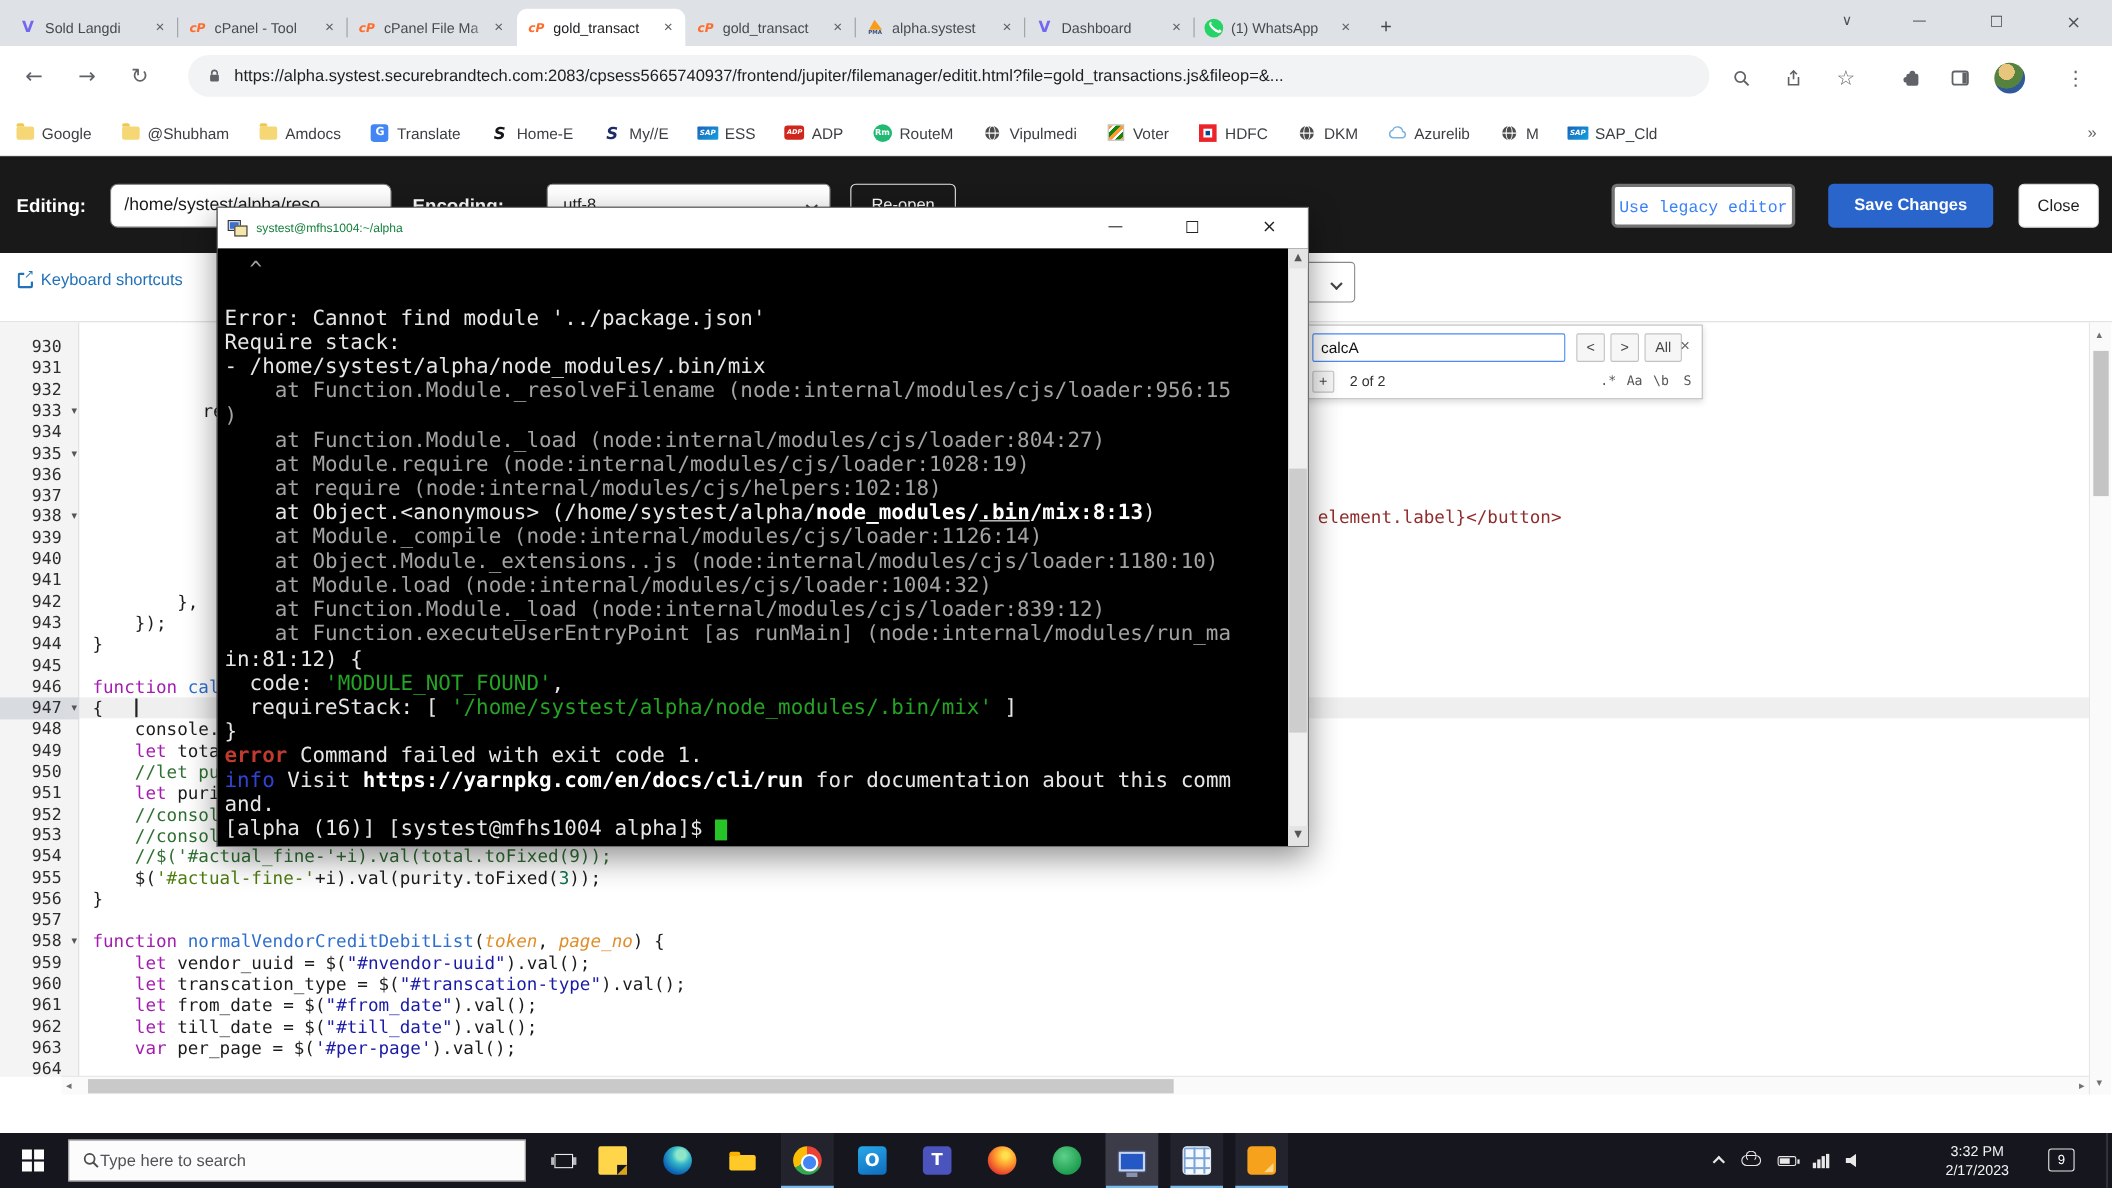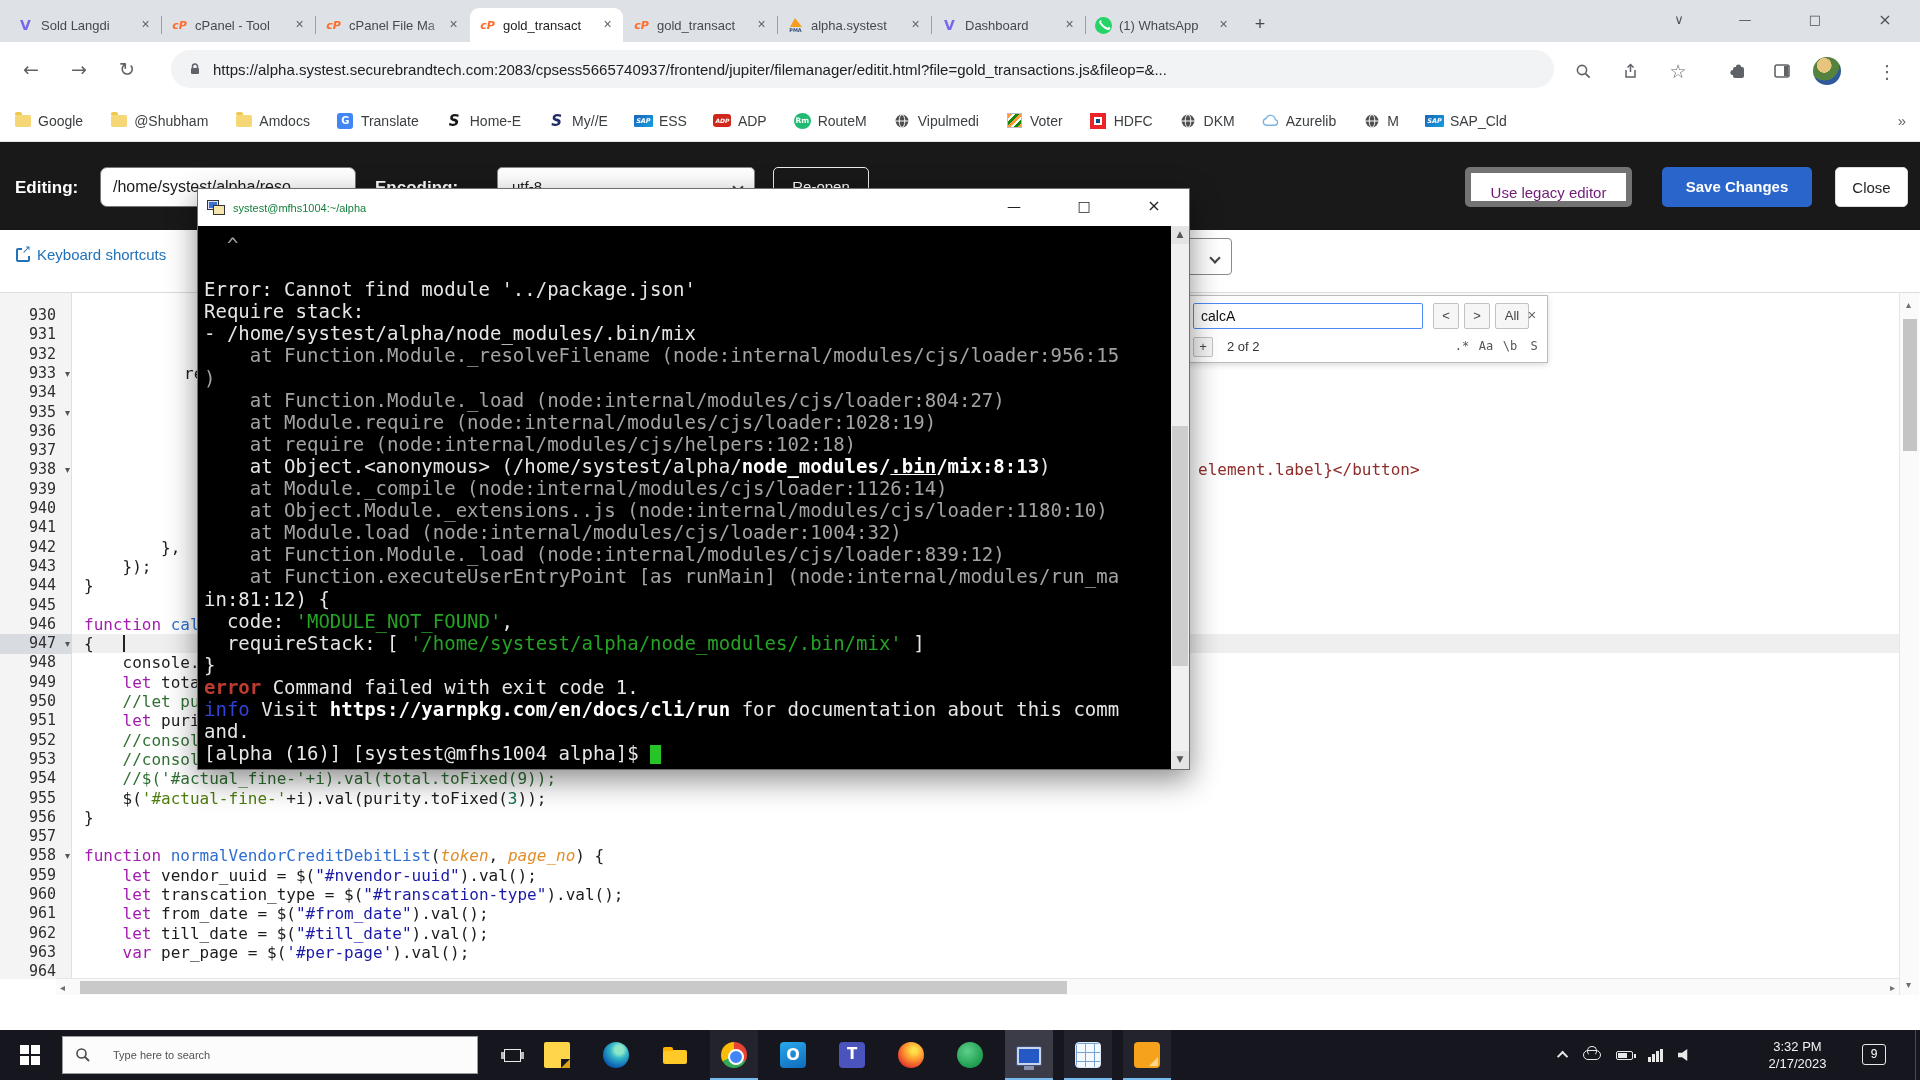--- a/index.html
+++ b/index.html
@@ -75,21 +75,21 @@
   .edlabel { position:absolute; color:#fff; font-weight:bold; font-size:17px; top:36px; }
   .pathinput { position:absolute; left:100px; top:25px; width:256px; height:40px; border-radius:7px;
     border:1px solid #777; background:#fff; font-size:16px; color:#1a1a1a; padding:0 12px;
     font-family:"Liberation Sans", sans-serif; }
   .encselect { position:absolute; left:497px; top:25px; width:258px; height:40px; border-radius:5px;
     background:#fff; border:1px solid #888; font-size:15px; color:#222; line-height:38px; padding:0 14px; }
   .chev { position:absolute; right:12px; top:15px; width:8px; height:8px; border-left:2px solid #444;
     border-bottom:2px solid #444; transform:rotate(-45deg); }
   .btn { position:absolute; top:25px; height:40px; border-radius:5px; font-size:15px; text-align:center; }
   .btn-reopen { left:773px; width:96px; border:1.5px solid #e9e9e9; color:#fff; background:transparent; line-height:38px; }
-  .btn-legacy { left:1465px; width:167px; background:#fff; color:#701a75; line-height:40px; border:6px solid #737373; }
+  .btn-legacy { left:1465px; width:167px; background:#fff; color:#3b82f6; line-height:40px; border:3px solid #737373;font-family:Liberation Mono, monospace; }
   .btn-save { left:1662px; width:150px; background:#2a65cc; color:#fff; font-weight:bold; line-height:40px; }
   .btn-close { left:1835px; width:73px; background:#fff; color:#1f1f1f; line-height:40px; border:1px solid #ddd; }
 
   
   .subrow { position:absolute; left:0; top:230px; width:1920px; height:62px; background:#fff; }
   .kbd-link { position:absolute; left:16px; top:16px; display:flex; align-items:center; gap:7px;
     color:#2272b9; font-size:15px; width:180px; overflow:hidden; white-space:nowrap; }
   .kbd-ic { width:14px; height:14px; border:2px solid #2272b9; border-radius:2px; position:relative; flex:none; }
   .kbd-ic::after { content:"↗"; position:absolute; top:-7px; right:-3px; font-size:11px; color:#2272b9; background:#fff; }
   .mode-select { position:absolute; left:1000px; top:8px; width:232px; height:37px; background:#fff;
@@ -159,21 +159,21 @@
   .t-thumb { position:absolute; left:1px; top:200px; width:16px; height:240px; background:#cdcdcd; }
 
   
   .taskbar { position:absolute; left:0; top:1030px; width:1920px; height:50px; background:#16161f; z-index:100; }
   .startbtn { position:absolute; left:0; top:0; width:60px; height:50px; display:flex;
     align-items:center; justify-content:center; }
   .winlogo { display:grid; grid-template-columns:9px 9px; grid-template-rows:9px 9px; gap:2px; }
   .winlogo span { background:#fdfdfd; }
   .tb-search { position:absolute; left:62px; top:6px; width:416px; height:38px; background:#fcfcfc;
     border:1px solid #9a9a9a; display:flex; align-items:center; padding:0 12px; }
-  .tb-search span { color:#4f5256; font-size:11px; margin-left:22px; }
+  .tb-search span { color:#4f5256; font-size:15px; margin-left:0; }
   .taskview { position:absolute; left:492px; top:12px; width:40px; height:26px; display:flex;
     align-items:center; justify-content:center; }
   .tv-ic { width:17px; height:13px; border:1.6px solid #eaeaea;
     box-shadow:-6px 0 0 -3px #b9b9bf, 6px 0 0 -3px #b9b9bf; }
   #tb-apps { position:absolute; left:533px; top:0; height:50px; display:flex; gap:11px; }
   .tb-app { width:48px; height:50px; display:flex; align-items:center; justify-content:center; position:relative; }
   .tb-app.open { background:#23232e; box-shadow:inset 0 -2px 0 #76b9ed; }
   .tb-app.active { background:#3c3c49; }
   .ic { width:26px; height:26px; border-radius:4px; position:relative; font-family:"DejaVu Sans", sans-serif; }
   .ic-sticky-notes { background:#ffd54a; border-radius:2px; }

